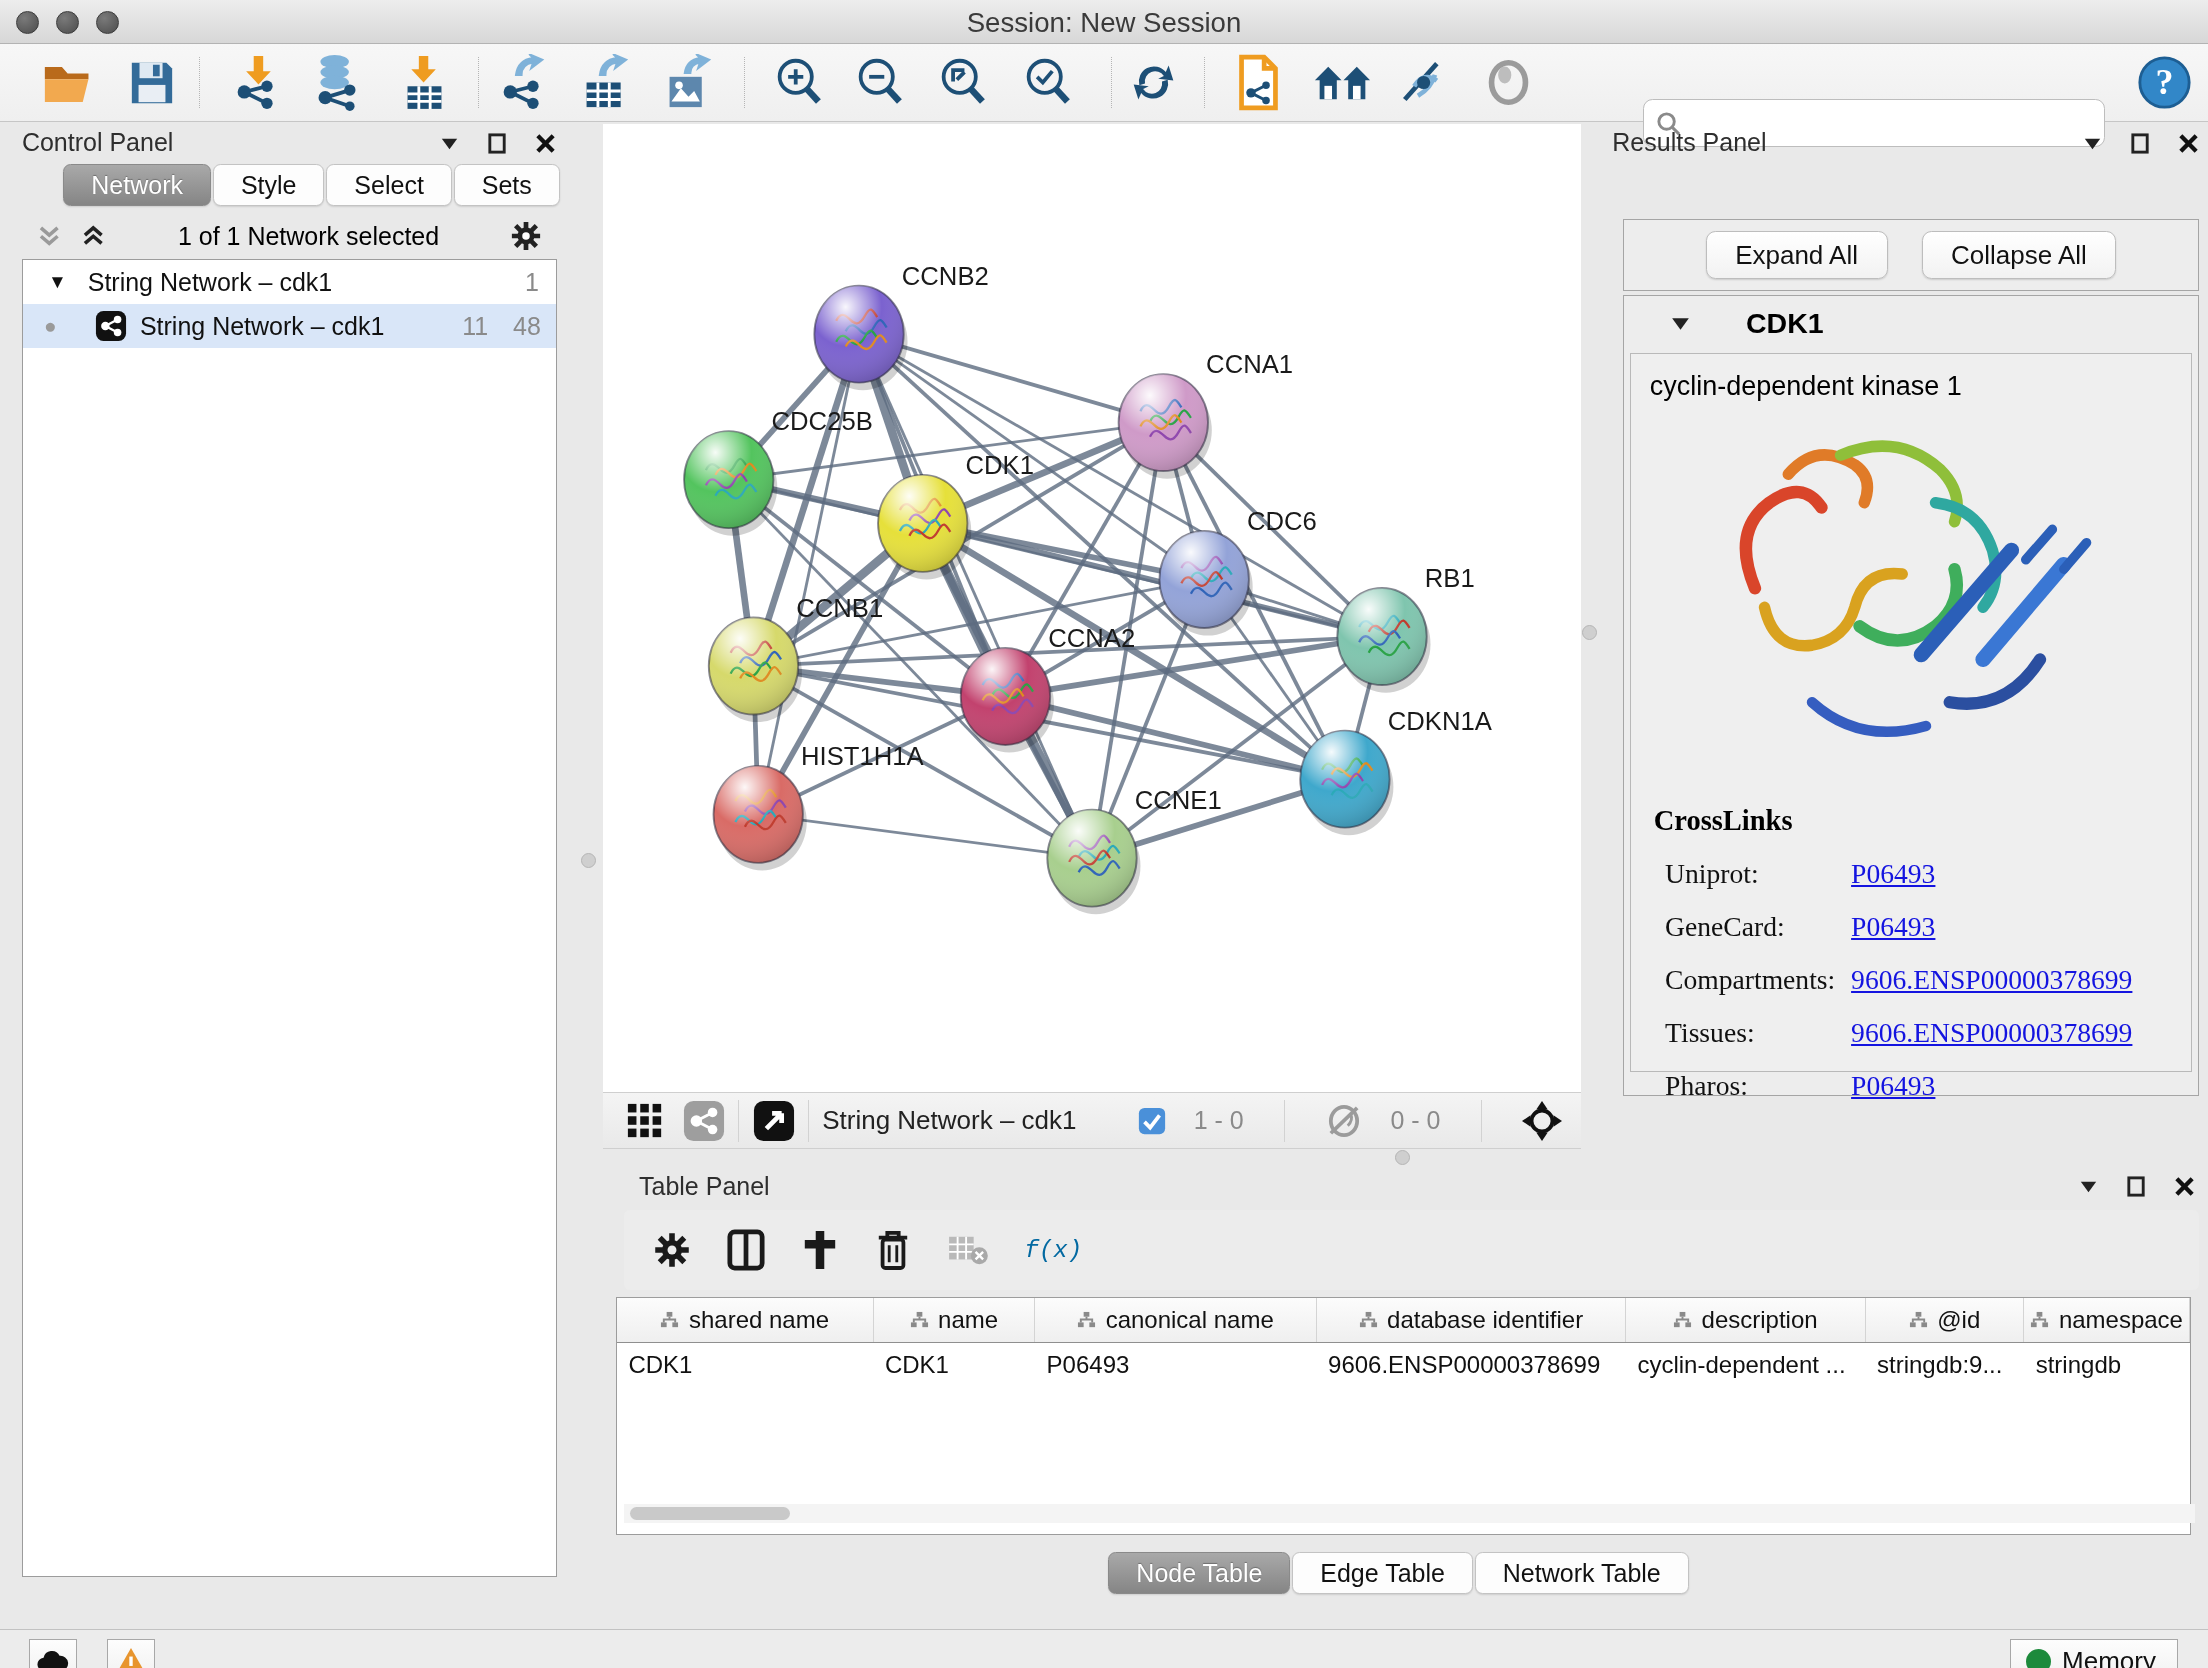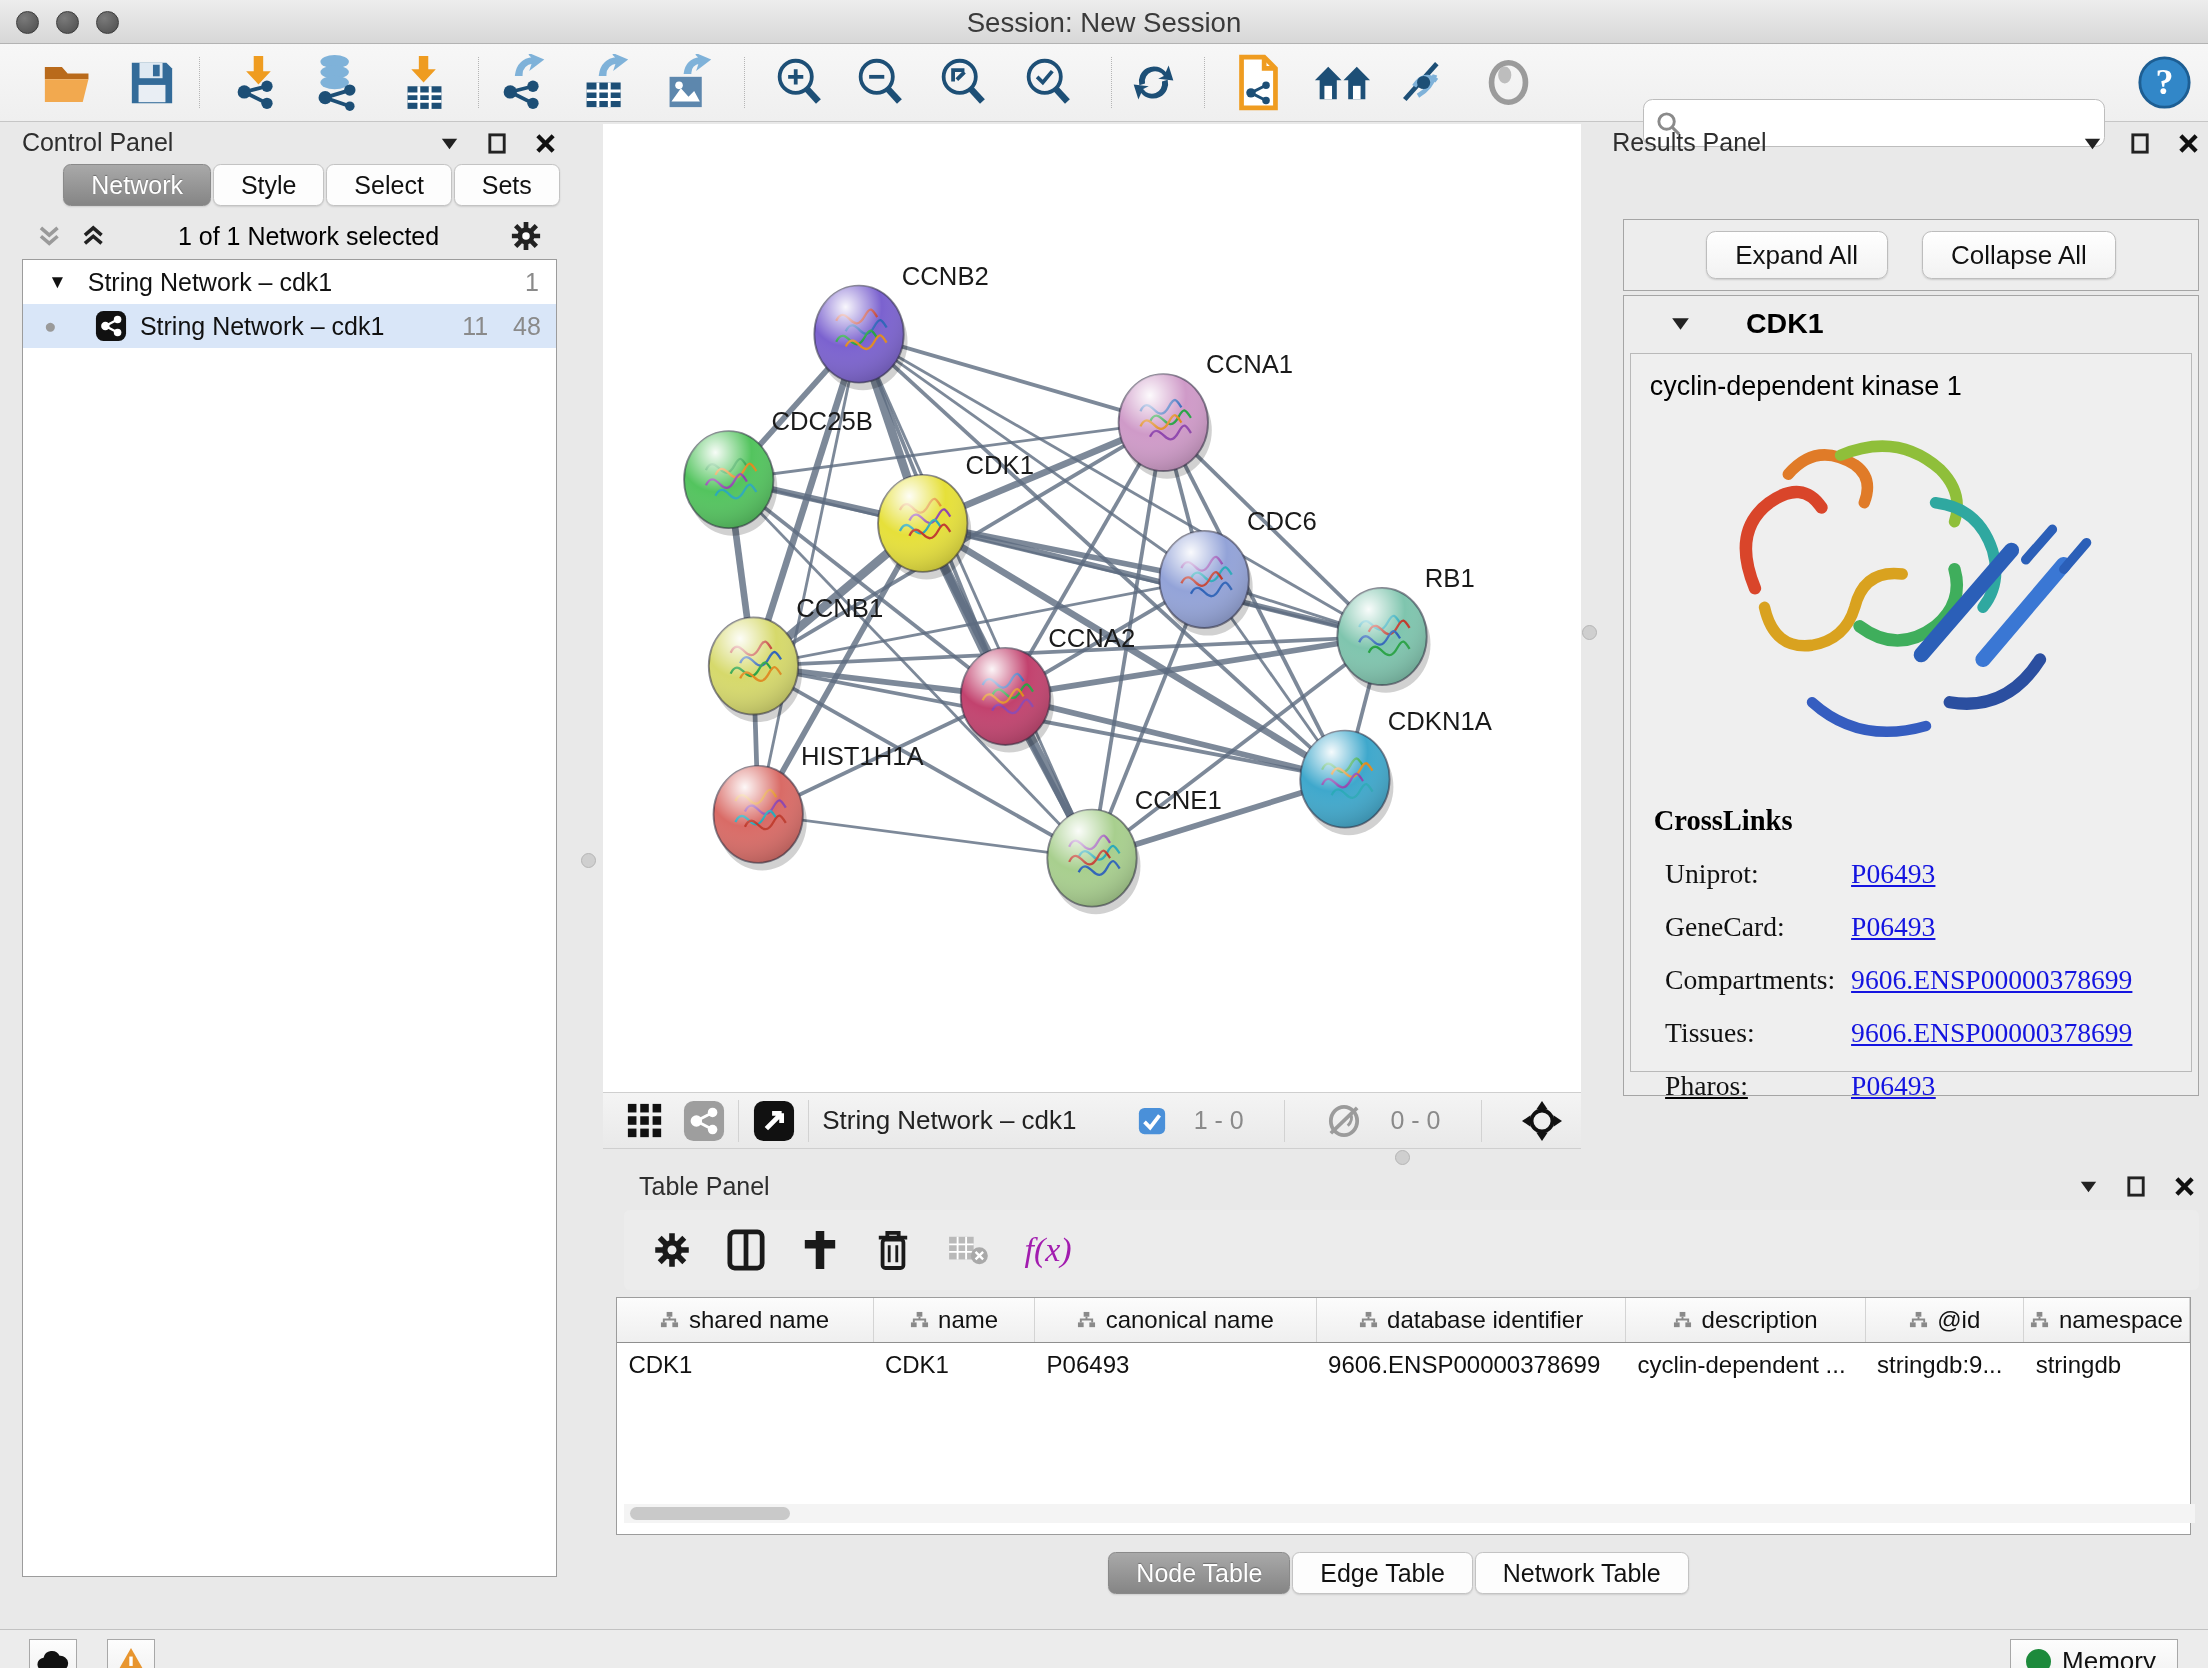--- a/index.html
+++ b/index.html
@@ -605,21 +605,21 @@
                 <a class="xlink">P06493</a>
               </div>
               <div style="display: flex; font-size: 27.6px; margin-top: 21px; padding-left: 11.4px;">
                 <span style="width: 186px; color: rgb(17, 17, 17);">Compartments:</span>
                 <a class="xlink">9606.ENSP00000378699</a>
               </div>
               <div style="display: flex; font-size: 27.6px; margin-top: 21px; padding-left: 11.4px;">
                 <span style="width: 186px; color: rgb(17, 17, 17);">Tissues:</span>
                 <a class="xlink">9606.ENSP00000378699</a>
               </div>
-              <div style="display: flex; font-size: 27.6px; margin-top: 21px; padding-left: 11.4px; text-decoration: underline;">
+              <div style="display: flex; font-size: 27.6px; margin-top: 21px; padding-left: 11.4px;">
                 <span style="width: 186px; color: rgb(17, 17, 17);">Pharos:</span>
                 <a class="xlink">P06493</a>
               </div>
             </div>
         </div>
       </div>
     </div>
   </div>
 
   <div id="table-panel">
@@ -659,21 +659,21 @@
           <path d="M15 18 v18 M23 18 v18" stroke="#1a1a1a" stroke-width="3"></path>
         </svg>
       <svg width="42" height="34" viewBox="0 0 44 36">
           <rect x="2" y="4" width="26" height="24" fill="#b9b9b9"></rect>
           <g stroke="#fff" stroke-width="2">
             <path d="M2 12 h26 M2 20 h26 M11 4 v24 M20 4 v24"></path>
           </g>
           <circle cx="34" cy="24" r="9" fill="#a9a9a9"></circle>
           <path d="M30 20 l8 8 M38 20 l-8 8" stroke="#fff" stroke-width="2.5"></path>
         </svg>
-      <span style="font-family:Liberation Serif, serif;font-style:italic;font-size:34px;color:#a21caf">f(x)</span>
+      <span style="font-family:Liberation Mono, monospace;font-style:italic;font-size:24px;color:#0369a1">f(x)</span>
     </div>
 
     <div id="tbl">
       <div id="tbl-head" style="display:flex;border-bottom:1.9px solid #8f8f8f">
           <div class="th" style="width: 257px;">
             <svg width="19" height="19" viewBox="0 0 20 20">
               <g fill="#8a8a8a">
                 <rect x="7" y="1" width="6" height="5"></rect>
                 <rect x="1" y="12" width="6" height="5"></rect>
                 <rect x="13" y="12" width="6" height="5"></rect>

